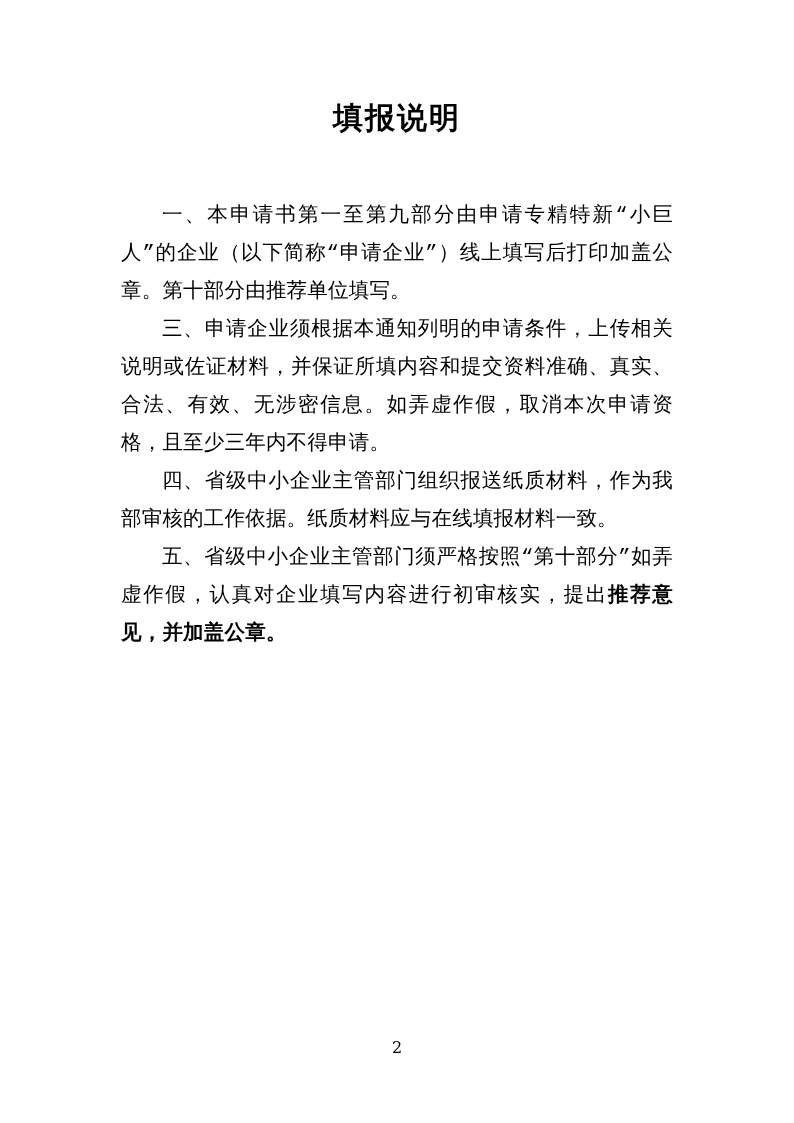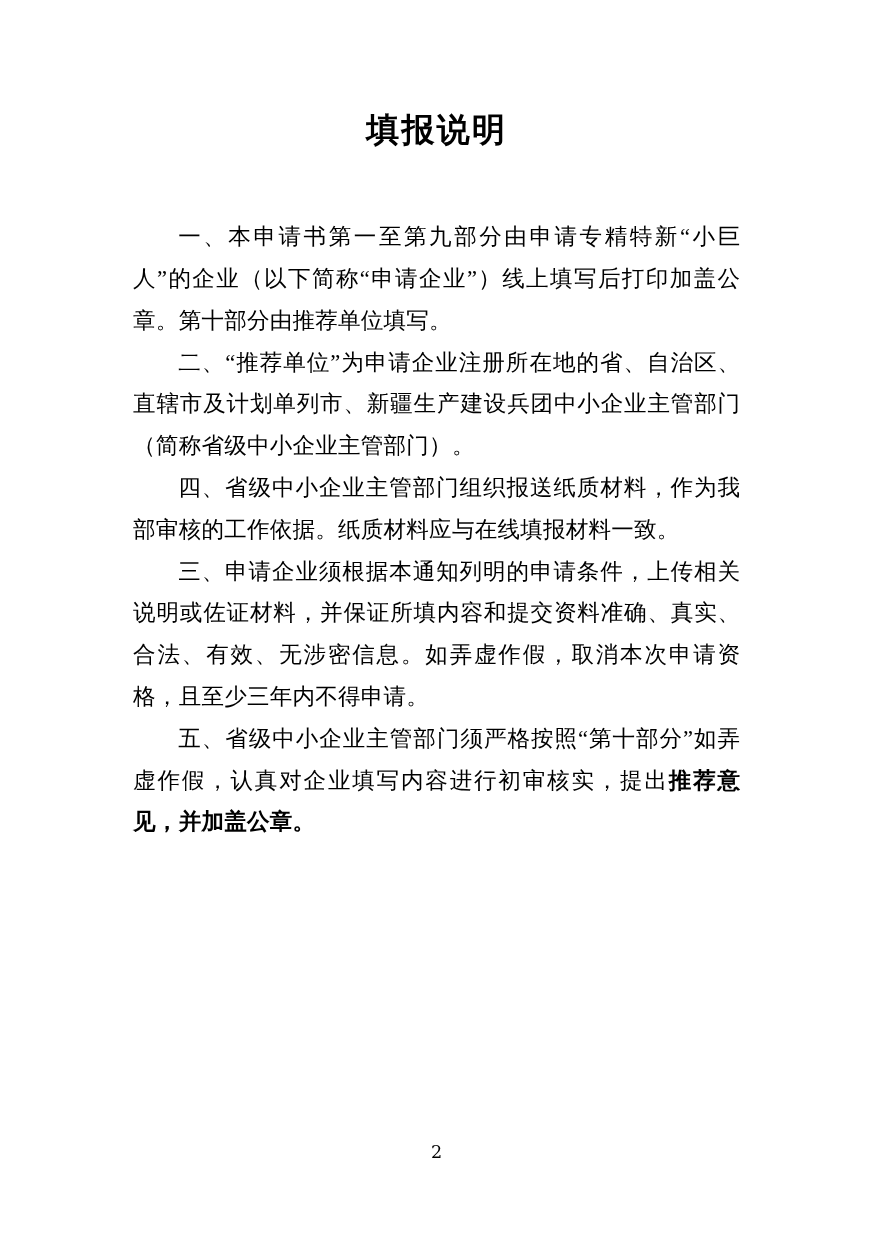--- a/index.html
+++ b/index.html
@@ -37,21 +37,21 @@
     padding-top: 58px;
   }
   .para {
     font-size: 20.5px;
     line-height: 38px;
     text-align: justify;
     text-justify: inter-ideograph;
     text-indent: 41px;
     margin: 0 0 0 0;
     letter-spacing: 0.2px;
-    font-family: Liberation Serif, serif;
+    font-family: Liberation Mono, monospace;
   }
   .para .bold-tail {
     font-weight: bold;
   }
   .page-number {
     position: absolute;
     left: 0;
     right: 0;
     bottom: 66px;
     text-align: center;
@@ -61,21 +61,20 @@
 </style>
 </head>
 <body>
 
 <div class="page">
 
   <h1 class="doc-title">填报说明</h1>
 
   <div class="body-block">
     <p class="para"><span>一、本申请书第一至第九部分由申请专精特新“小巨人”的企业（以下简称“申请企业”）线上填写后打印加盖公章。第十部分由推荐单位填写。</span></p>
-    <p class="para"><span>二、“推荐单位”为申请企业注册所在地的省、自治区、直辖市及计划单列市、新疆生产建设兵团中小企业主管部门（简称省级中小企业主管部门）。</span></p>
+    <p class="para"><span>三、申请企业须根据本通知列明的申请条件，上传相关说明或佐证材料，并保证所填内容和提交资料准确、真实、合法、有效、无涉密信息。如弄虚作假，取消本次申请资格，且至少三年内不得申请。</span></p>
     <p class="para"><span>四、省级中小企业主管部门组织报送纸质材料，作为我部审核的工作依据。纸质材料应与在线填报材料一致。</span></p>
-    <p class="para"><span>三、申请企业须根据本通知列明的申请条件，上传相关说明或佐证材料，并保证所填内容和提交资料准确、真实、合法、有效、无涉密信息。如弄虚作假，取消本次申请资格，且至少三年内不得申请。</span></p>
     <p class="para"><span>五、省级中小企业主管部门须严格按照“第十部分”如弄虚作假，认真对企业填写内容进行初审核实，提出</span><span class="bold-tail">推荐意见，并加盖公章。</span></p>
   </div>
 
   <div class="page-number">2</div>
 
 </div>
 
 </body></html>

